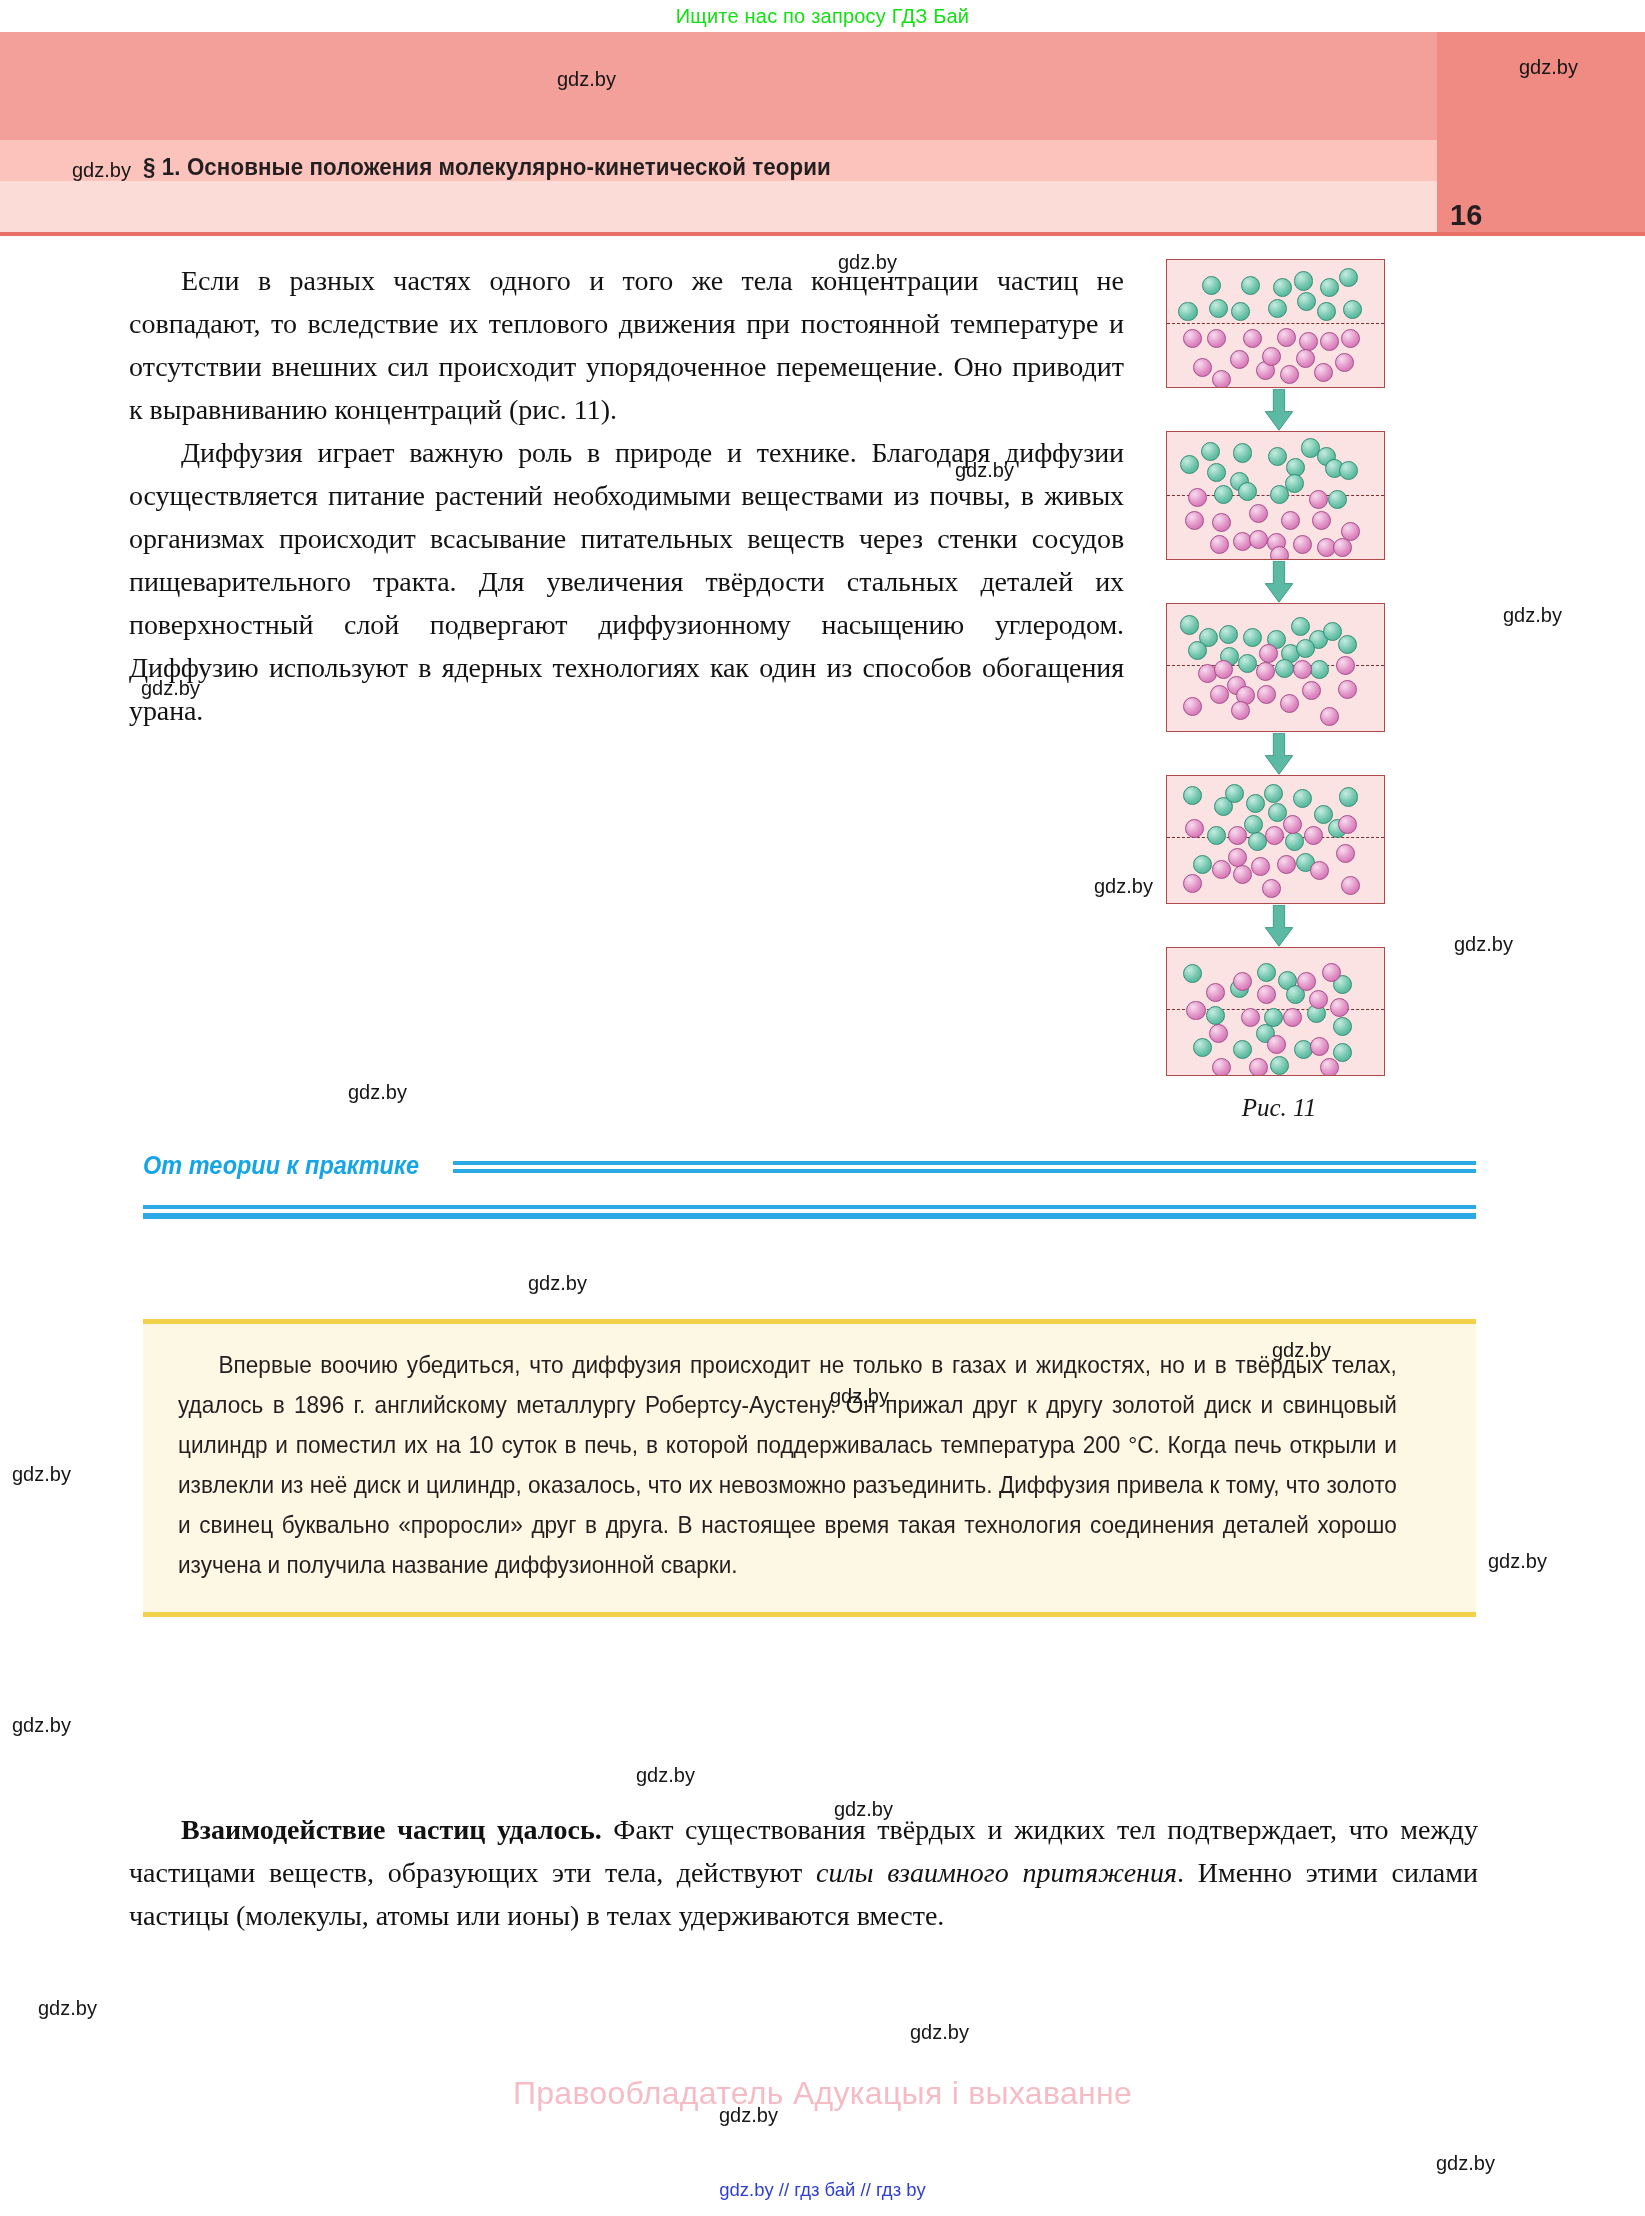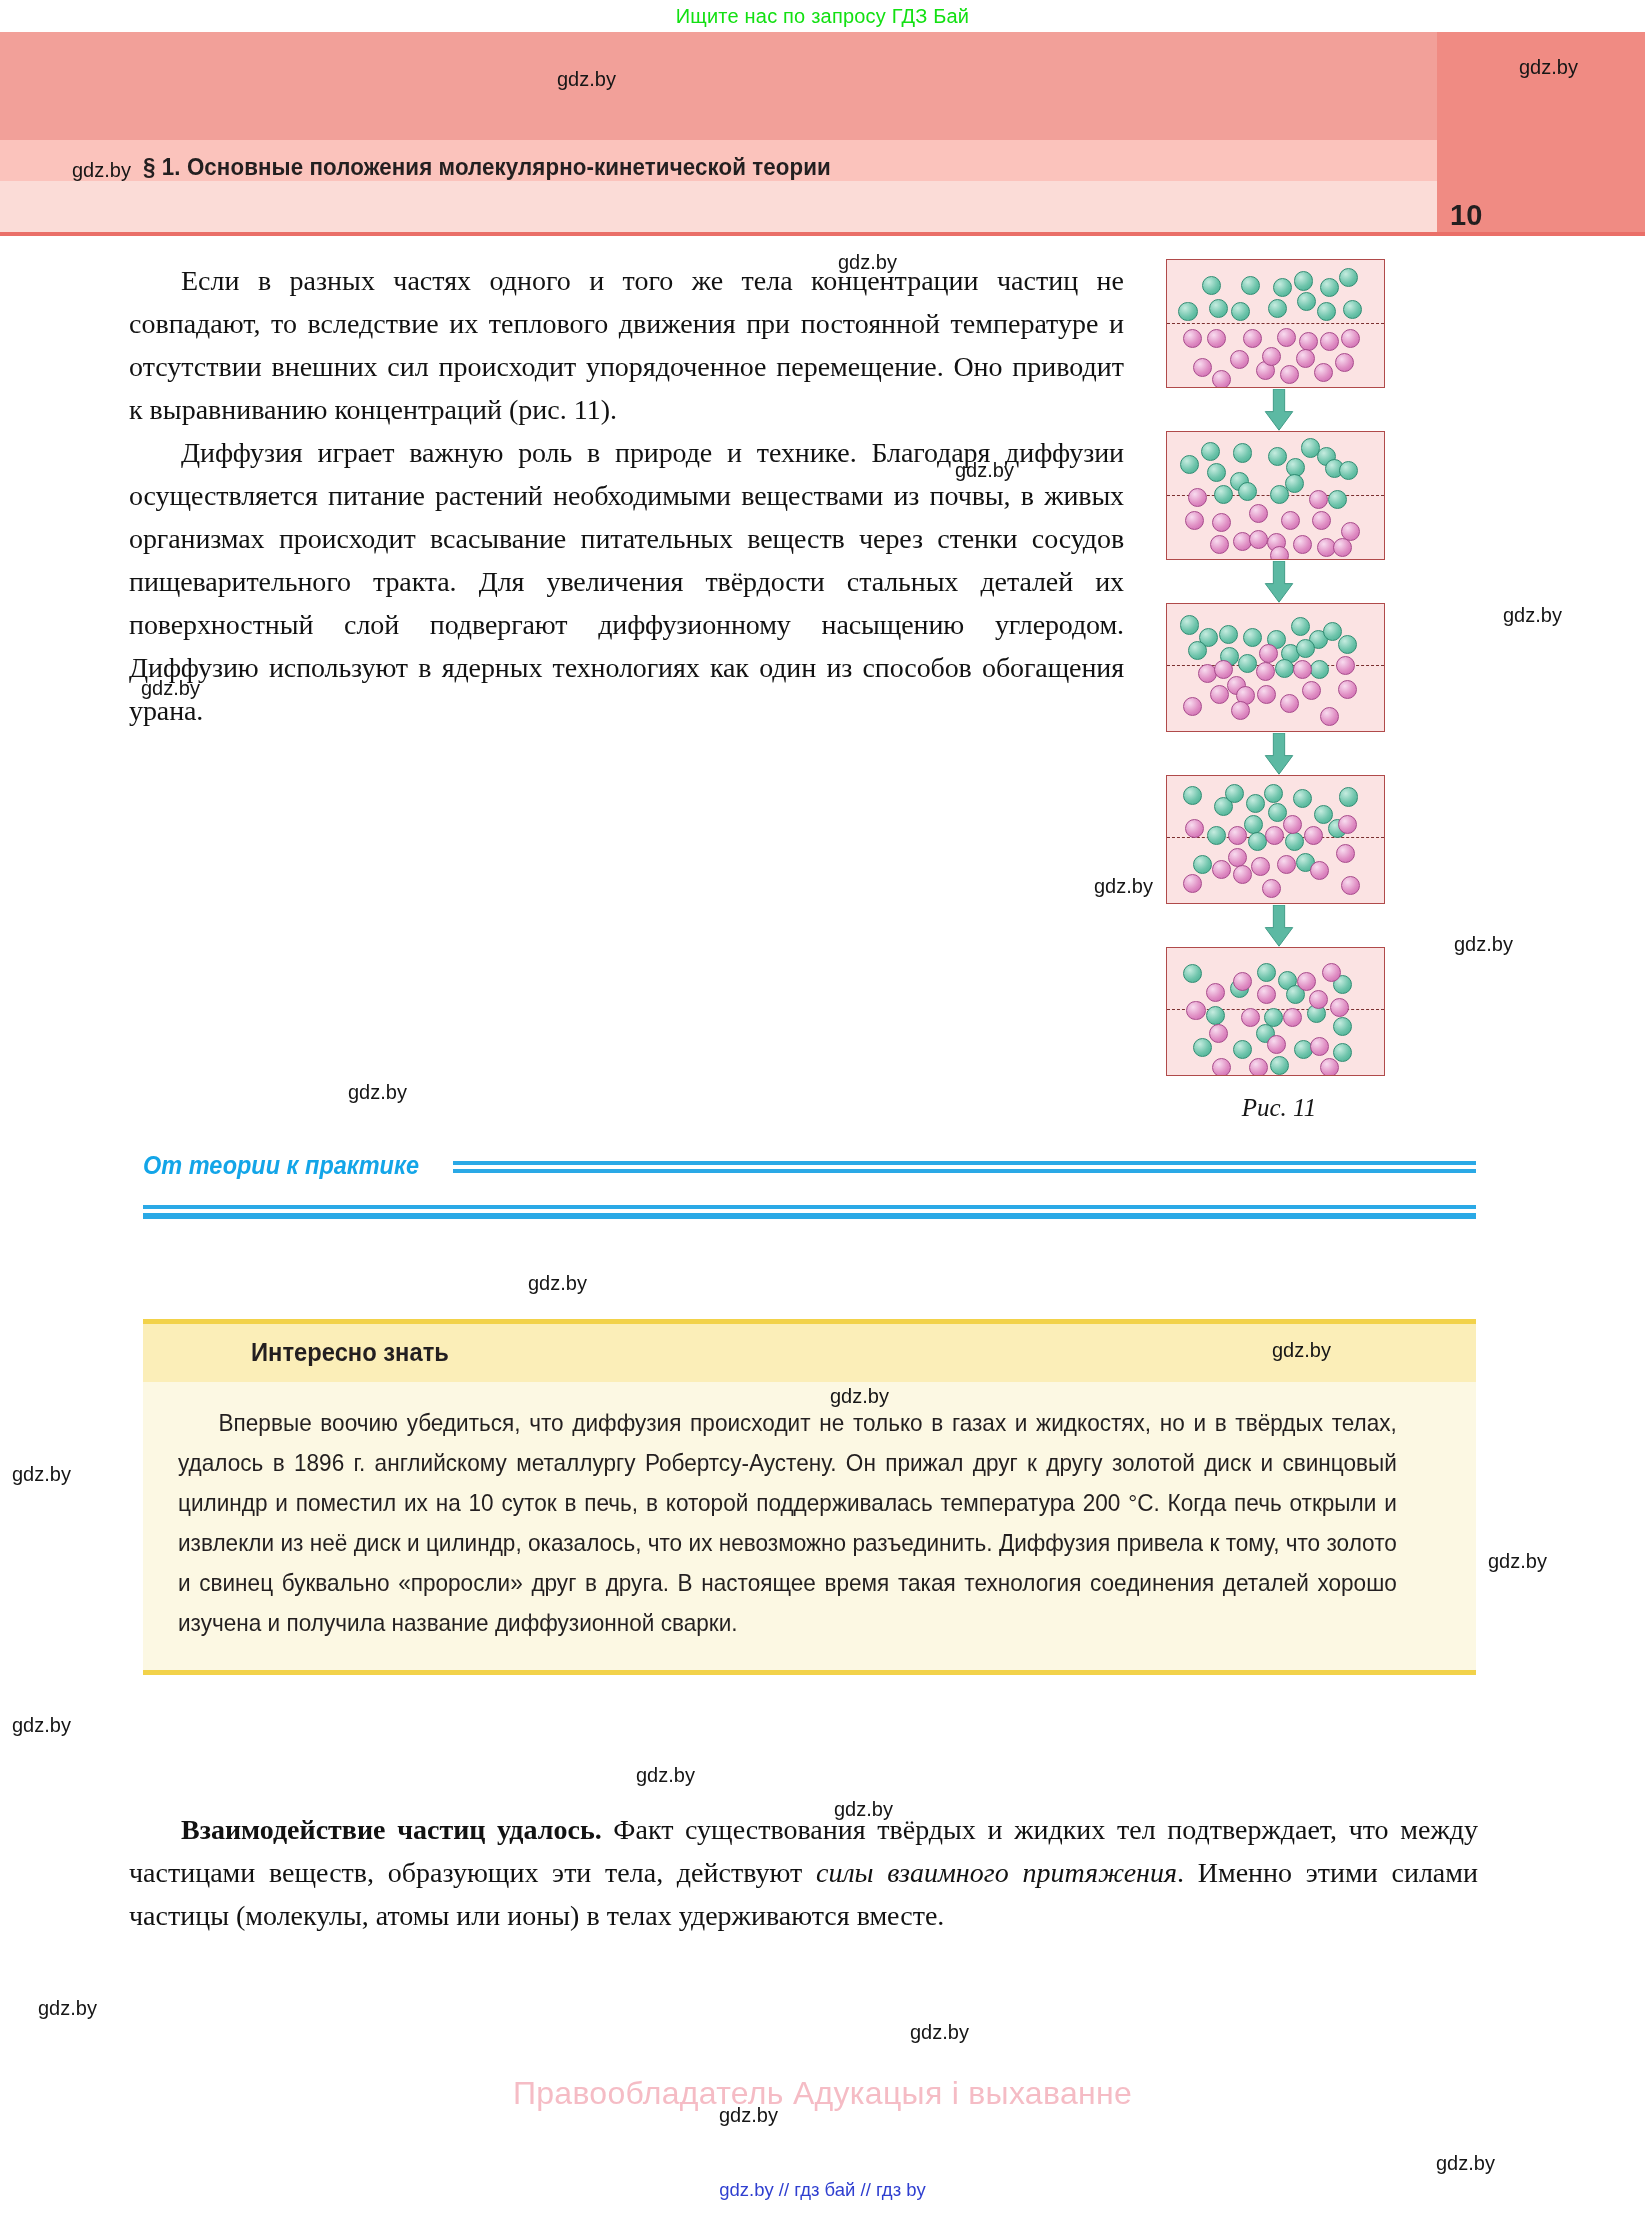--- a/index.html
+++ b/index.html
@@ -304,21 +304,21 @@
 </div>
 
 <div class="header">
   <div class="hdr-band-top"></div>
   <div class="hdr-band-mid"></div>
   <div class="hdr-band-bottom hdr-band-bot"></div>
   <div class="hdr-right"></div>
   <div class="hdr-rule"></div>
 </div>
 <div class="section-title">§ 1. Основные положения молекулярно-кинетической теории</div>
-<div class="page-number">10</div>
+<div class="page-number">16</div>
 
 <div class="text-col">
   <p>Если в разных частях одного и того же тела концентрации частиц не совпадают, то вследствие их теплового движения при постоянной температуре и отсутствии внешних сил происходит упорядоченное перемещение. Оно приводит к выравниванию концентраций (рис. 11).</p>
   <p class="p-tight">Диффузия играет важную роль в природе и технике. Благодаря диффузии осуществляется питание растений необходимыми веществами из почвы, в живых организмах происходит всасывание питательных веществ через стенки сосудов пищеварительного тракта. Для увеличения твёрдости стальных деталей их поверхностный слой подвергают диффузионному насыщению углеродом. Диффузию используют в ядерных технологиях как один из способов обогащения урана.</p>
 </div>
 
 <div class="figure">
 
   <div class="fig-box">
     <div class="fig-divider" style="top:63px"></div>
@@ -529,23 +529,20 @@
     </span>
   </div>
   <div class="practice-bottom">
     <div class="r1"></div>
     <div class="r2"></div>
   </div>
 </div>
 
 <div class="infobox">
   <div class="info-top-rule"></div>
-  <div class="info-head">
-    <span class="info-head-title">Интересно знать</span>
-  </div>
   <div class="info-body">
     <p>Впервые воочию убедиться, что диффузия происходит не только в газах и жидкостях, но и в твёрдых телах, удалось в 1896 г. английскому металлургу Робертсу-Аустену. Он прижал друг к другу золотой диск и свинцовый цилиндр и поместил их на 10 суток в печь, в которой поддерживалась температура 200 °C. Когда печь открыли и извлекли из неё диск и цилиндр, оказалось, что их невозможно разъединить. Диффузия привела к тому, что золото и свинец буквально «проросли» друг в друга. В настоящее время такая технология соединения деталей хорошо изучена и получила название диффузионной сварки.</p>
   </div>
   <div class="info-bottom-rule"></div>
 </div>
 
 <div class="closing">
   <p><b>Взаимодействие частиц удалось.</b><span> Факт существования твёрдых и жидких тел подтверждает, что между частицами веществ, образующих эти тела, действуют </span><i>силы взаимного притяжения</i><span>. Именно этими силами частицы (молекулы, атомы или ионы) в телах удерживаются вместе.</span></p>
 </div>
 

